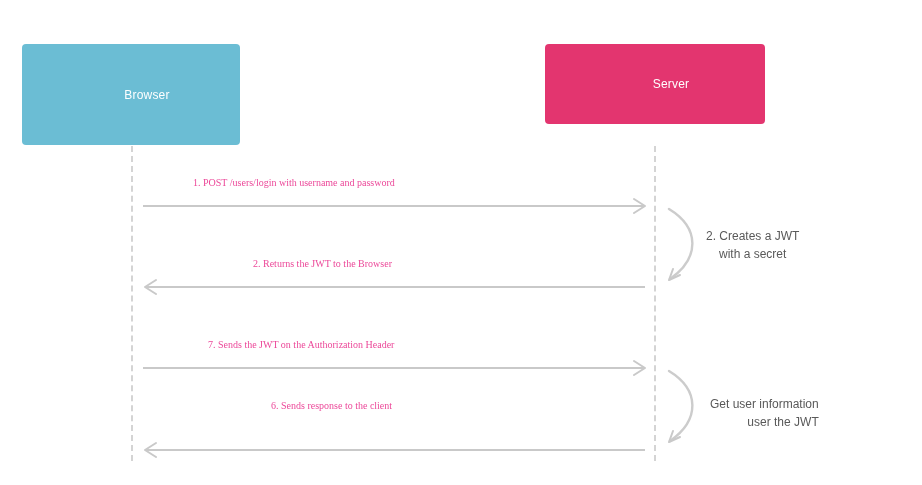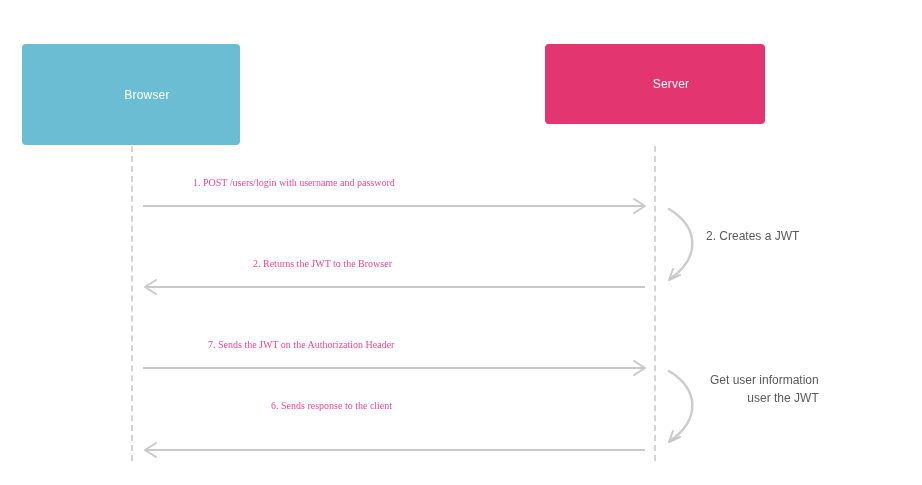--- a/index.html
+++ b/index.html
@@ -116,28 +116,29 @@
     <span class="actor-label">Server</span>
   </div>
 
   <div class="lifeline" id="lifeline-browser"></div>
   <div class="lifeline" id="lifeline-server"></div>
 
   <div class="msg-label" style="left:193px; top:176px;">1. POST /users/login with username and password</div>
 
   <div class="loop-label" style="left:706px; top:227px; text-align:left;">
     <div>2. Creates a JWT</div>
+    <div style="text-align:center;">with a secret</div>
   </div>
 
   <div class="msg-label" style="left:253px; top:257px;">2. Returns the JWT to the Browser</div>
 
   <div class="msg-label" style="left:208px; top:338px;">7. Sends the JWT on the Authorization Header</div>
 
   <div class="loop-label" style="left:710px; top:371px; text-align:left;">
-    <div style="text-align:left;">Get user information</div>
+    <div style="text-align:left;margin-top:24px;">Get user information</div>
     <div style="text-align:right;">user the JWT</div>
   </div>
 
   <div class="msg-label" style="left:271px; top:399px;">6. Sends response to the client</div>
 
   <svg class="overlay" viewBox="0 0 922 485" xmlns="http://www.w3.org/2000/svg">
 
     <g>
       <line class="arrow-line" x1="143" y1="206" x2="645" y2="206"></line>
       <polyline class="arrow-head" points="634,199 645,206 634,213"></polyline>

